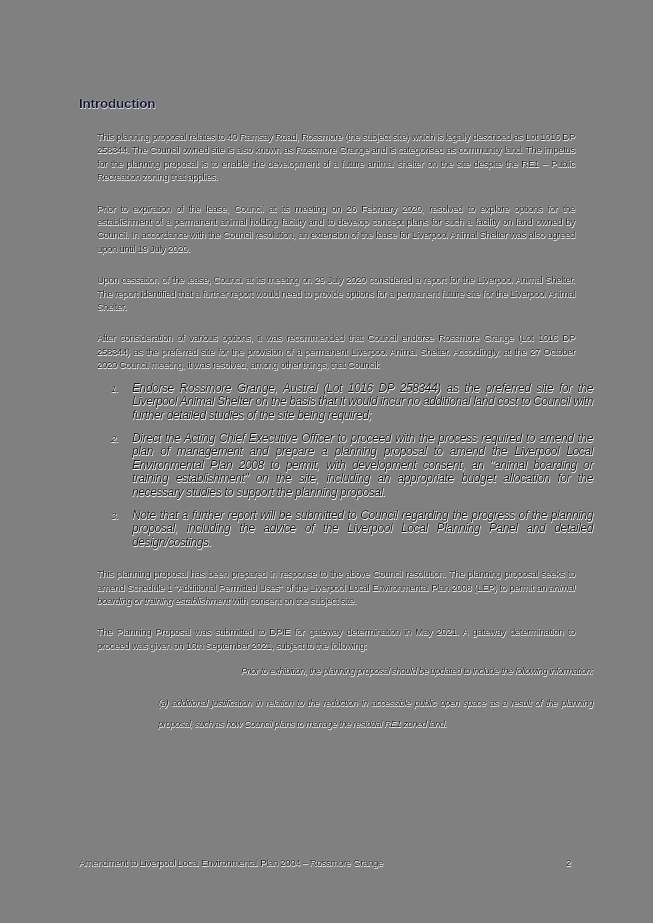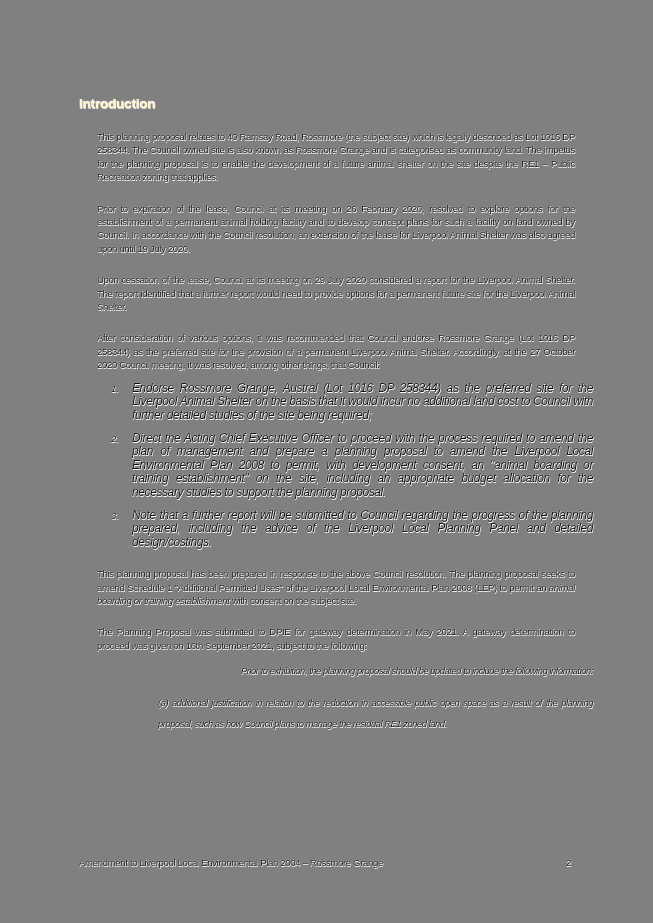--- a/index.html
+++ b/index.html
@@ -6,21 +6,21 @@
   body {
     width: 653px; height: 923px; background: #808080; position: relative; overflow: hidden;
     font-family: "Liberation Sans", sans-serif;
   }
   .t {
     color: #111;
     text-shadow: 0 0 1px #fff, 0.5px 0.5px 0 #fff;
   }
   .page { position: absolute; left: 79px; top: 95px; width: 514px; }
   h2 {
-    margin: 0; font-size: 13.5px; font-weight: bold; color: #fef9c3;
+    margin: 0; font-size: 13.5px; font-weight: bold; color: #0f172a;
     text-shadow: 0 0 1px #fff, 0.5px 0.5px 0 #e8d8ff; line-height: 17px; letter-spacing: -0.2px;
   }
   p {
     margin: 18px; font-size: 9.6px; line-height: 13.4px; text-align: justify; letter-spacing: -0.35px;
   }
   .mb { margin-bottom: 10px; }
   ol { list-style: none; margin: 0 0 10px 0; padding: 0; }
   ol li { position: relative; padding-left: 53px; margin-bottom: 10px; font-style: italic; }
   ol li .num { position: absolute; left: 32px; top: 0; font-size: 9.6px; line-height: 13.4px; font-style: italic; }
   ol li .txt { font-size: 12px; line-height: 13.4px; text-align: justify; display: block; letter-spacing: -0.4px; }
@@ -45,21 +45,21 @@
     <li>
       <span class="num t">1.</span>
       <span class="txt t">Endorse Rossmore Grange, Austral (Lot 1016 DP 258344) as the preferred site for the Liverpool Animal Shelter on the basis that it would incur no additional land cost to Council with further detailed studies of the site being required;</span>
     </li>
     <li>
       <span class="num t">2.</span>
       <span class="txt t">Direct the Acting Chief Executive Officer to proceed with the process required to amend the plan of management and prepare a planning proposal to amend the Liverpool Local Environmental Plan 2008 to permit, with development consent, an "animal boarding or training establishment" on the site, including an appropriate budget allocation for the necessary studies to support the planning proposal.</span>
     </li>
     <li>
       <span class="num t">3.</span>
-      <span class="txt t">Note that a further report will be submitted to Council regarding the progress of the planning prepared, including the advice of the Liverpool Local Planning Panel and detailed design/costings.</span>
+      <span class="txt t">Note that a further report will be submitted to Council regarding the progress of the planning proposal, including the advice of the Liverpool Local Planning Panel and detailed design/costings.</span>
     </li>
   </ol>
 
   <p class="t mb"><span>This planning proposal has been prepared in response to the above Council resolution. The planning proposal seeks to amend Schedule 1 "Additional Permitted Uses" of the Liverpool Local Environmental Plan 2008 (LEP) to permit an </span><em>animal boarding or training establishment</em><span> with consent on the subject site.</span></p>
 
   <p class="t" style="margin-bottom:12px;">The Planning Proposal was submitted to DPIE for gateway determination in May 2021. A gateway determination to proceed was given on 16th September 2021, subject to the following:</p>
 
   <div class="quote t">Prior to exhibition, the planning proposal should be updated to include the following information:</div>
   <div class="subquote t">(a) additional justification in relation to the reduction in accessible public open space as a result of the planning proposal, such as how Council plans to manage the residual RE1 zoned land.</div>
 </div>

